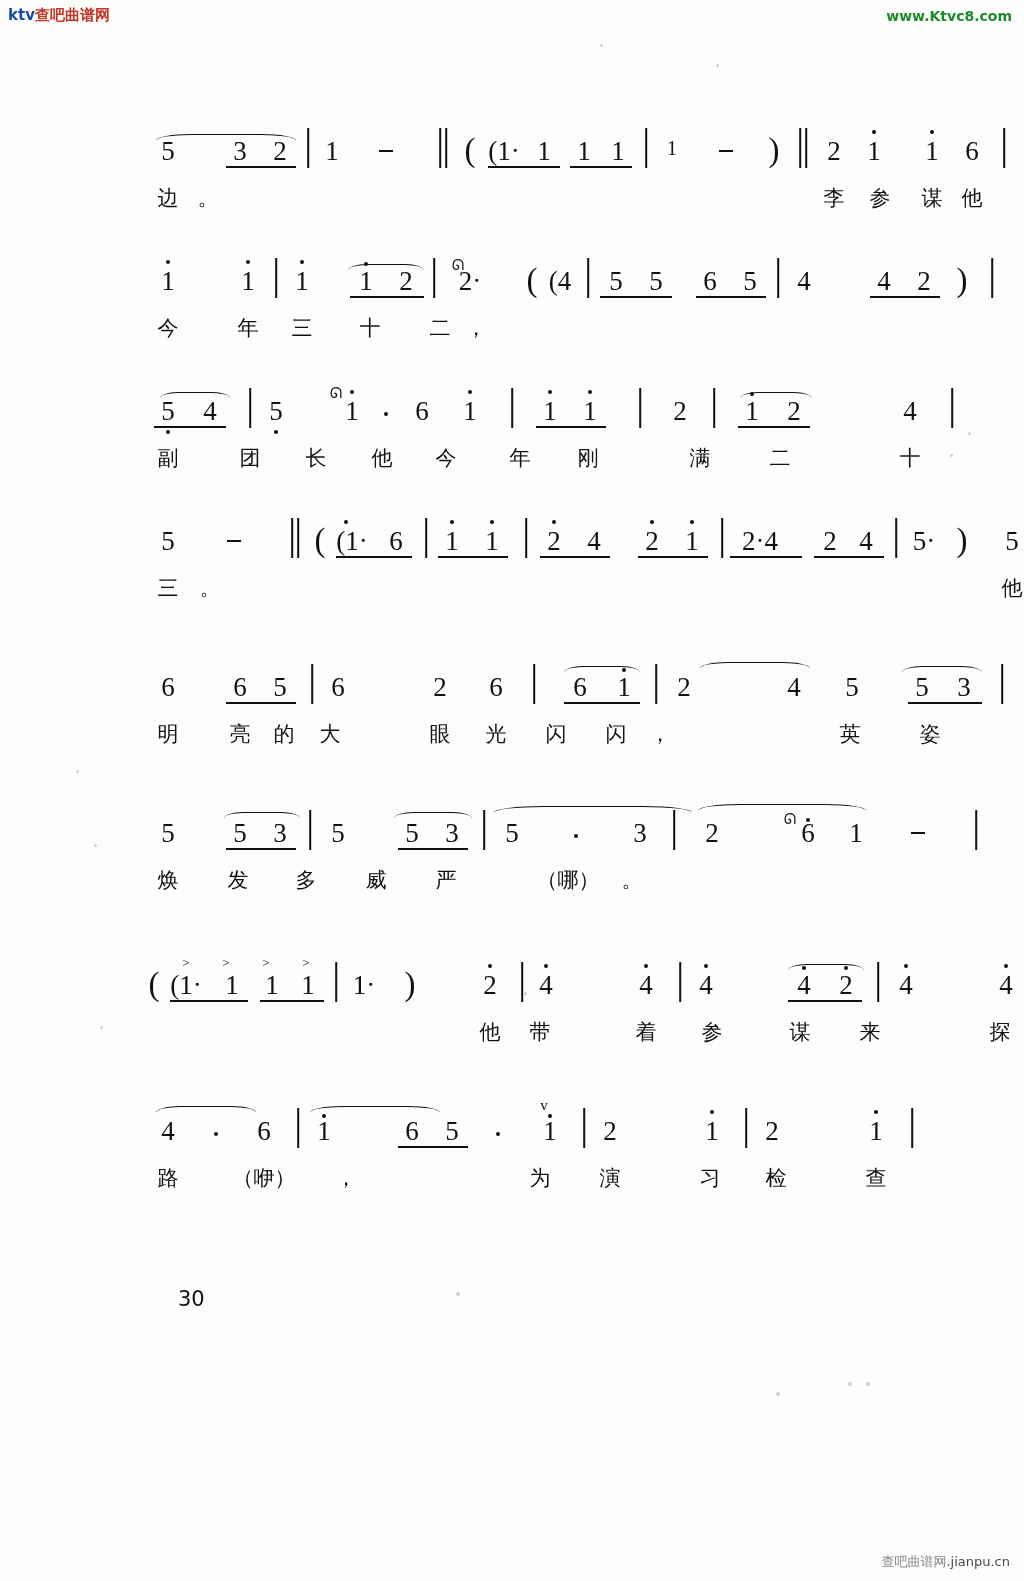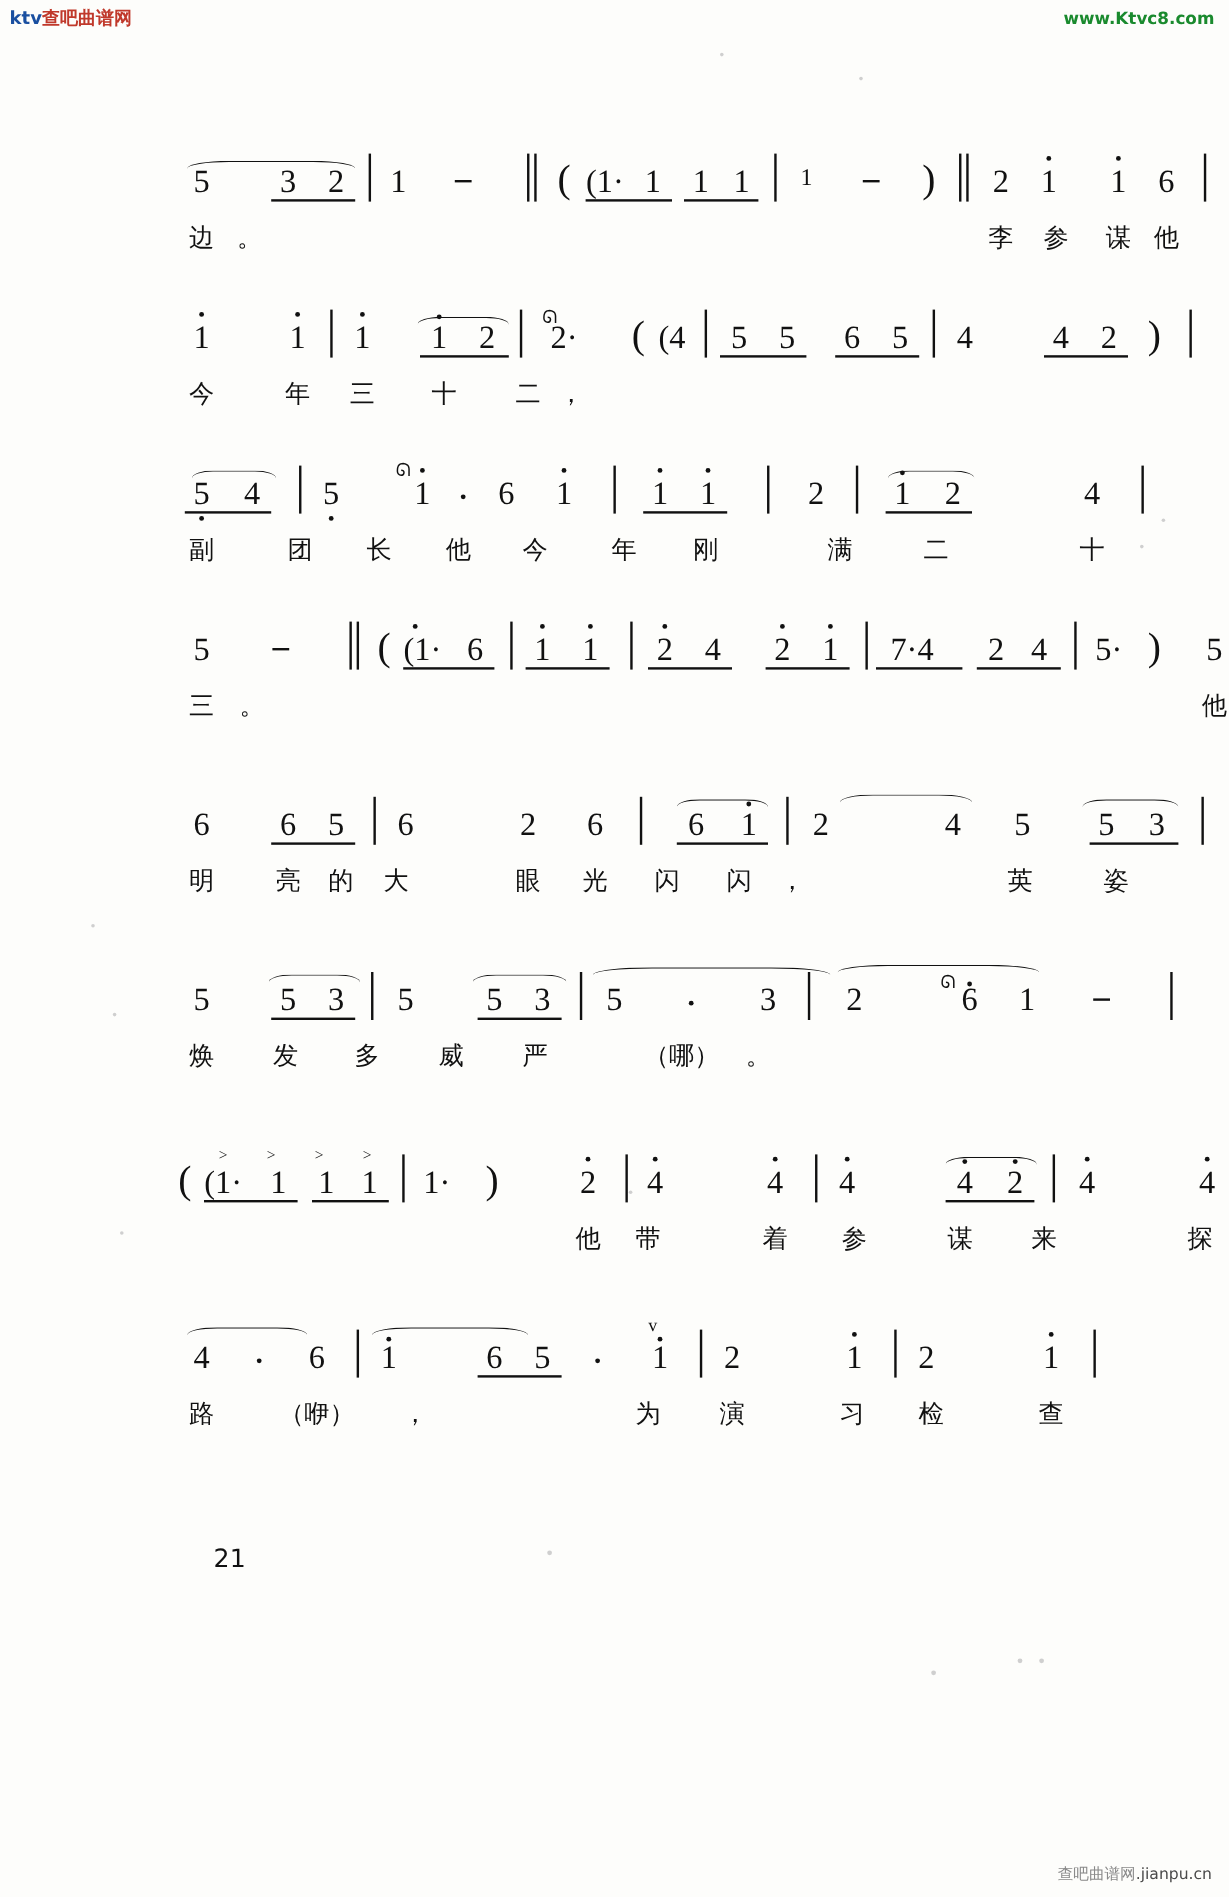--- a/index.html
+++ b/index.html
@@ -348,21 +348,21 @@
         <span class="n" style="left:414px;">2</span>
         <div class="dotup" style="left:414px; top:10px;"></div>
         <span class="n" style="left:454px;">4</span>
         <div class="beam" style="left:400px; top:46px; width:70px;"></div>
         <span class="n" style="left:512px;">2</span>
         <div class="dotup" style="left:512px; top:10px;"></div>
         <span class="n" style="left:552px;">1</span>
         <div class="dotup" style="left:552px; top:10px;"></div>
         <div class="beam" style="left:498px; top:46px; width:70px;"></div>
         <div class="bar" style="left:582px;"></div>
-        <span class="n" style="left:620px;">7·4</span>
+        <span class="n" style="left:620px;">2·4</span>
         <div class="beam" style="left:590px; top:46px; width:72px;"></div>
         <span class="n" style="left:690px;">2</span>
         <span class="n" style="left:726px;">4</span>
         <div class="beam" style="left:674px; top:46px; width:70px;"></div>
         <div class="bar" style="left:756px;"></div>
         <span class="n" style="left:784px;">5·</span>
         <span class="paren" style="left:822px;">)</span>
         <span class="n" style="left:872px;">5</span>
       </div>
       <div class="lyrics">
@@ -536,21 +536,21 @@
         <span class="ly" style="left:400px;">为</span>
         <span class="ly" style="left:470px;">演</span>
         <span class="ly" style="left:570px;">习</span>
         <span class="ly" style="left:636px;">检</span>
         <span class="ly" style="left:736px;">查</span>
       </div>
     </div>
 
   </div>
 
-  <div class="pageno">21</div>
+  <div class="pageno">30</div>
 
   <div class="speck" style="left:600px; top:44px; width:3px; height:3px;"></div>
   <div class="speck" style="left:716px; top:64px; width:3px; height:3px;"></div>
   <div class="speck" style="left:968px; top:432px; width:3px; height:3px;"></div>
   <div class="speck" style="left:950px; top:454px; width:3px; height:3px;"></div>
   <div class="speck" style="left:76px; top:770px; width:3px; height:3px;"></div>
   <div class="speck" style="left:94px; top:844px; width:3px; height:3px;"></div>
   <div class="speck" style="left:524px; top:992px; width:3px; height:3px;"></div>
   <div class="speck" style="left:456px; top:1292px; width:4px; height:4px;"></div>
   <div class="speck" style="left:776px; top:1392px; width:4px; height:4px;"></div>

